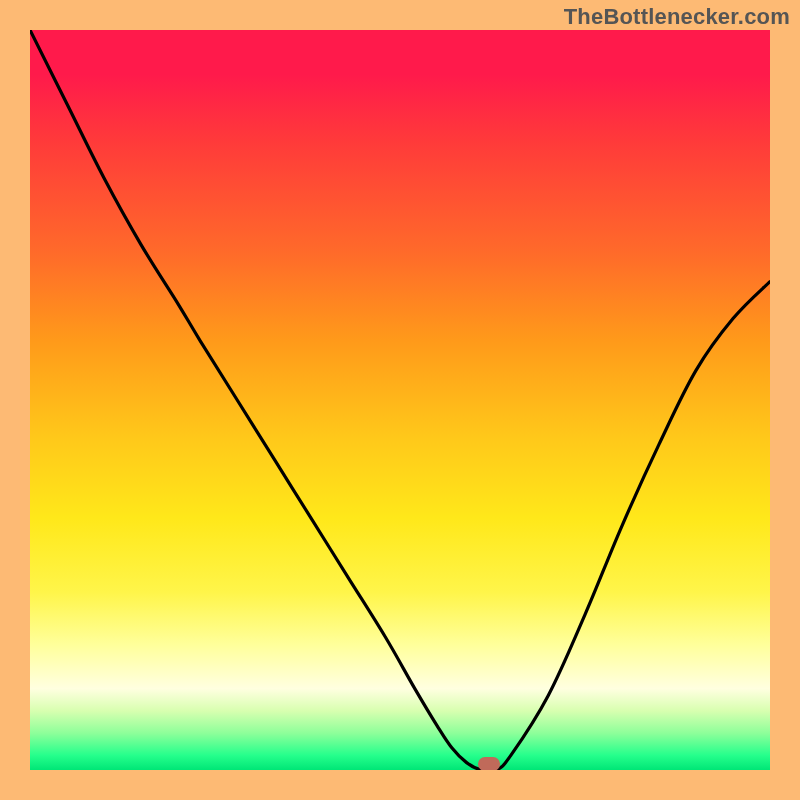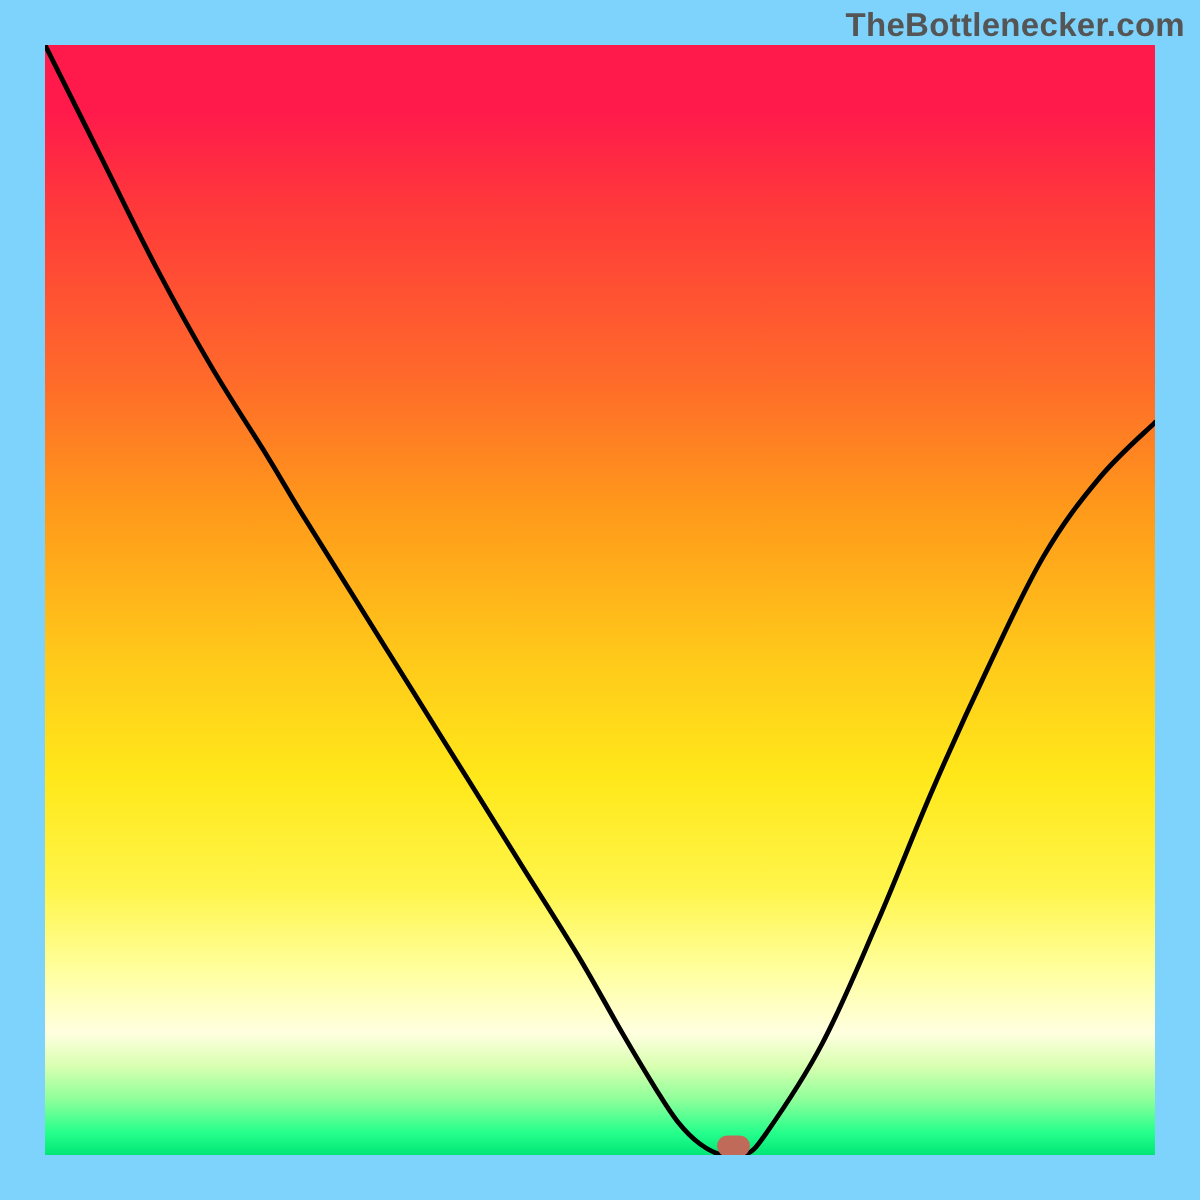--- a/index.html
+++ b/index.html
@@ -8,21 +8,21 @@
     width: 800px;
     height: 800px;
     background: #000;
     overflow: hidden;
     font-family: Arial, Helvetica, sans-serif;
   }
   .frame {
     position: relative;
     width: 800px;
     height: 800px;
-    background: #7dd3fc;
+    background: #fdba74;
   }
   .attribution {
     position: absolute;
     top: 4px;
     right: 10px;
     color: #555;
     font-size: 22px;
     font-weight: 600;
     letter-spacing: 0.2px;
     z-index: 5;

